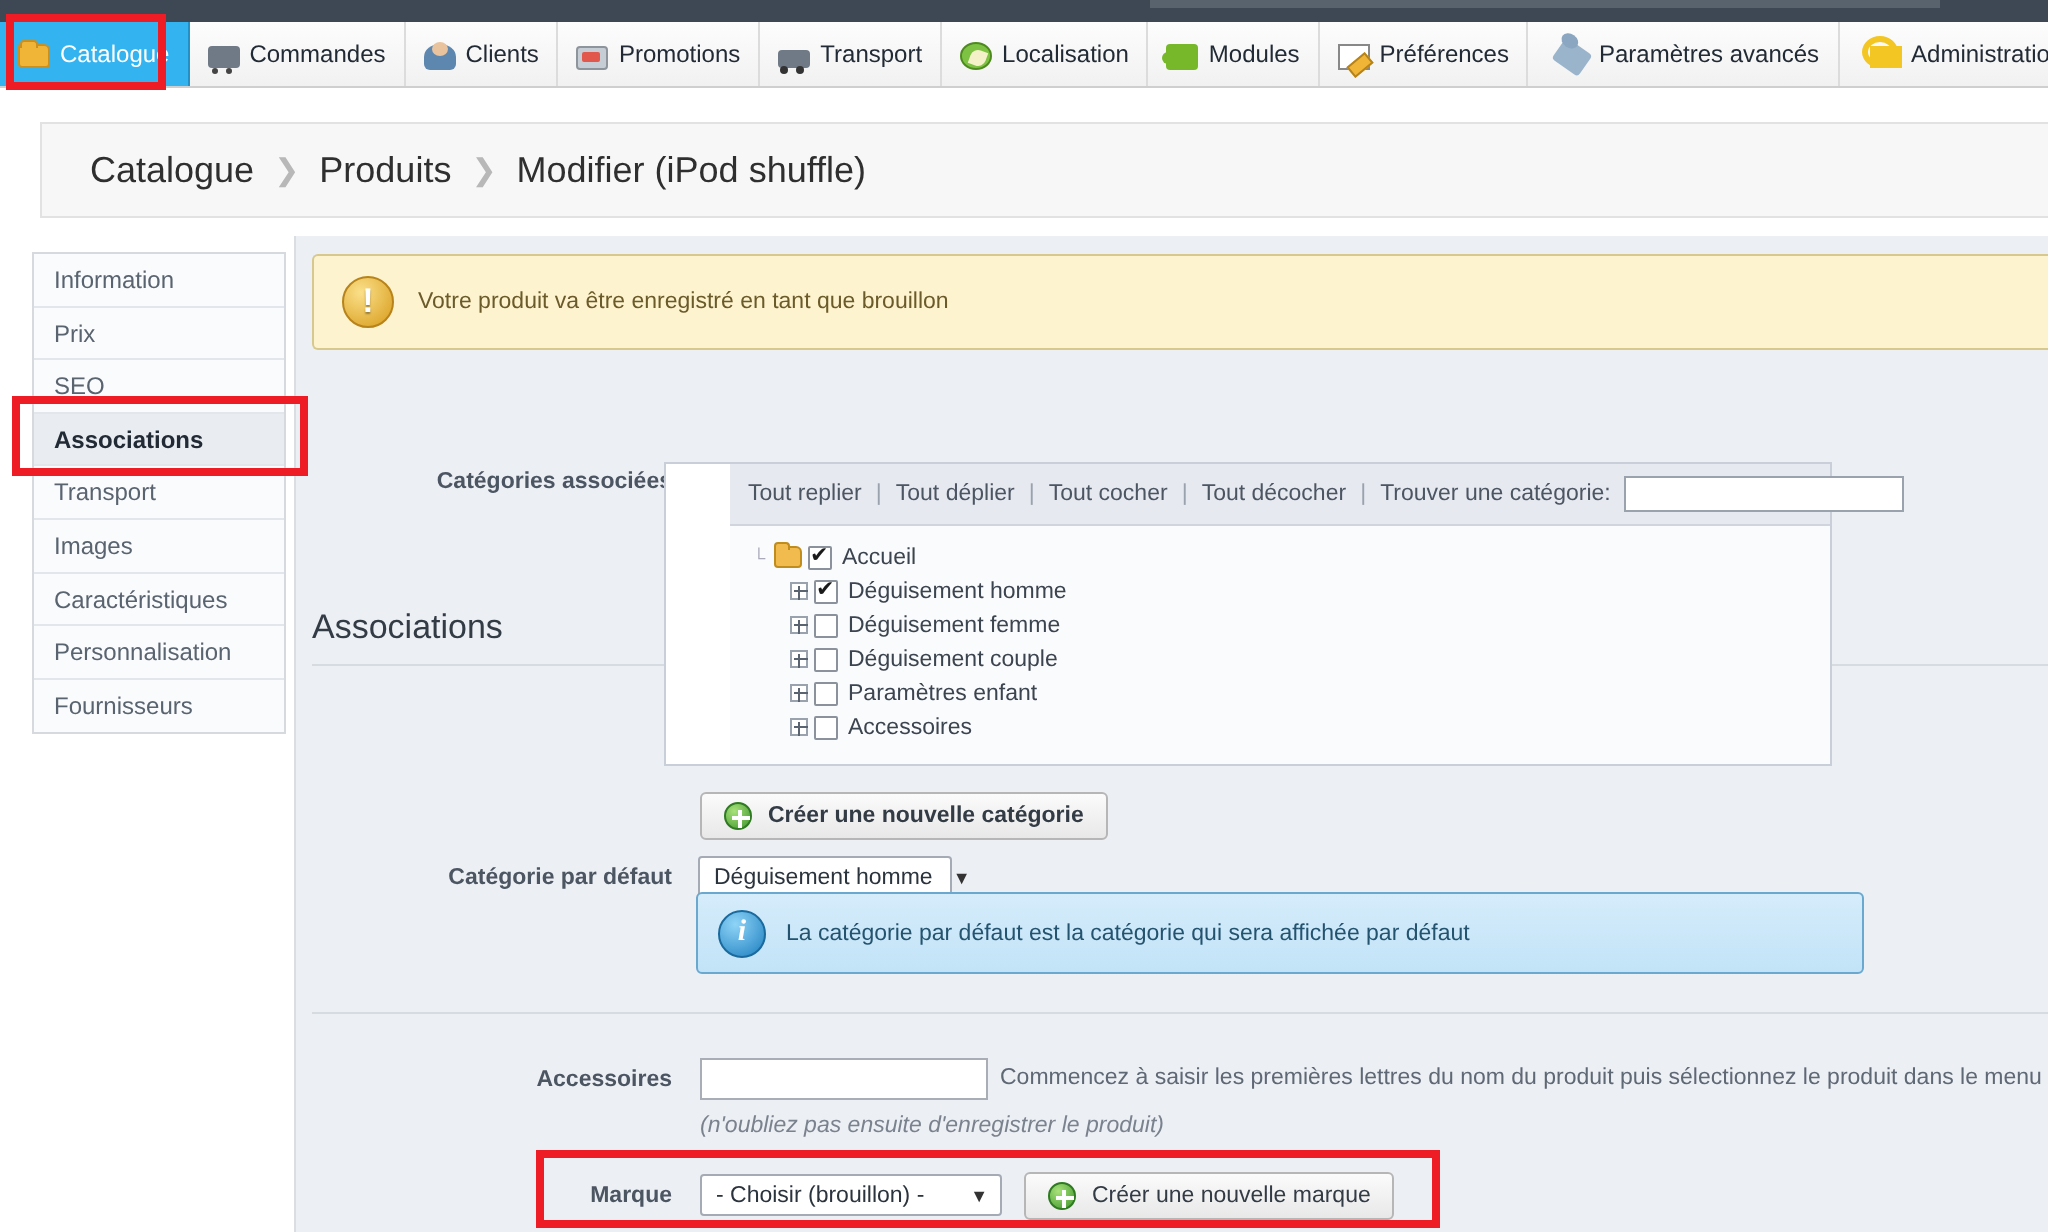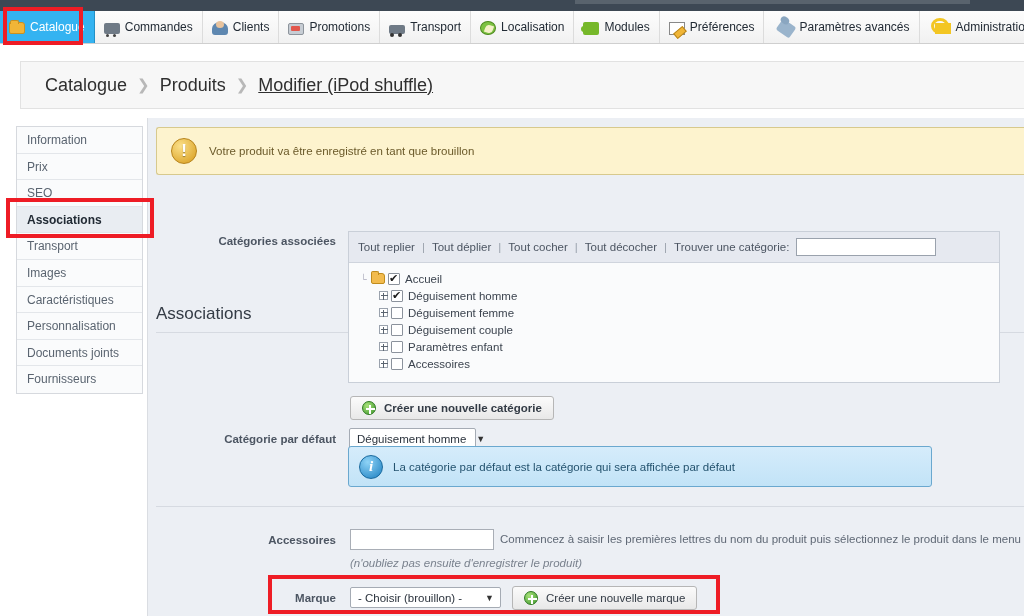--- a/index.html
+++ b/index.html
@@ -74,21 +74,21 @@
   
   #breadcrumb {
     position: absolute; left: 20px; top: 61px; width: 1004px; height: 48px;
     background: #f7f7f7;
     border: 1px solid #e2e2e2;
     border-right: none;
     display: flex; align-items: center; padding-left: 24px;
     font-size: 18px; color: #2f2f2f;
   }
   #breadcrumb .crumb { cursor: pointer; }
-  #breadcrumb .crumb.last { cursor: default; text-decoration: underline; }
+  #breadcrumb .crumb.last { cursor: default; }
   #breadcrumb .sep { color: #b8b8b8; margin: 0 10px; font-size: 15px; }
 
   
   #body {
     position: absolute; left: 0; top: 118px; width: 1024px; height: 498px;
     background: #ffffff;
   }
 
   
   #sidetabs {
@@ -151,23 +151,24 @@
 
   
   .row-label {
     position: absolute;
     font-size: 11.5px; font-weight: bold; color: #4c5562;
     text-align: right;
   }
 
   
   #catbox {
-    position: absolute; left: 200px; top: 113px; width: 652px;
+    position: absolute; left: 184px; top: 113px; width: 584px;
     border: 1px solid #c9cfd8;
     background: #ffffff;
+    padding-left: 32px;
   }
   #cattoolbar {
     background: #e6e9f0;
     border-bottom: 1px solid #cfd4dd;
     padding: 6px 9px;
     font-size: 11.5px; color: #4c5562;
     display: flex; align-items: center; gap: 0px;
     white-space: nowrap;
   }
   #cattoolbar a { color: #4c5562; text-decoration: none; cursor: pointer; }
@@ -338,21 +339,20 @@
 
   <div id="sidetabs">
     <div class="stab">Information</div>
     <div class="stab">Prix</div>
     <div class="stab">SEO</div>
     <div class="stab active">Associations</div>
     <div class="stab">Transport</div>
     <div class="stab">Images</div>
     <div class="stab">Caractéristiques</div>
     <div class="stab">Personnalisation</div>
-    <div class="stab">Documents joints</div>
     <div class="stab">Fournisseurs</div>
   </div>
 
   <div id="content">
 
     <div class="alert">
       <div class="alert-icon">!</div>
       <div class="alert-text">Votre produit va être enregistré en tant que brouillon</div>
     </div>
 

